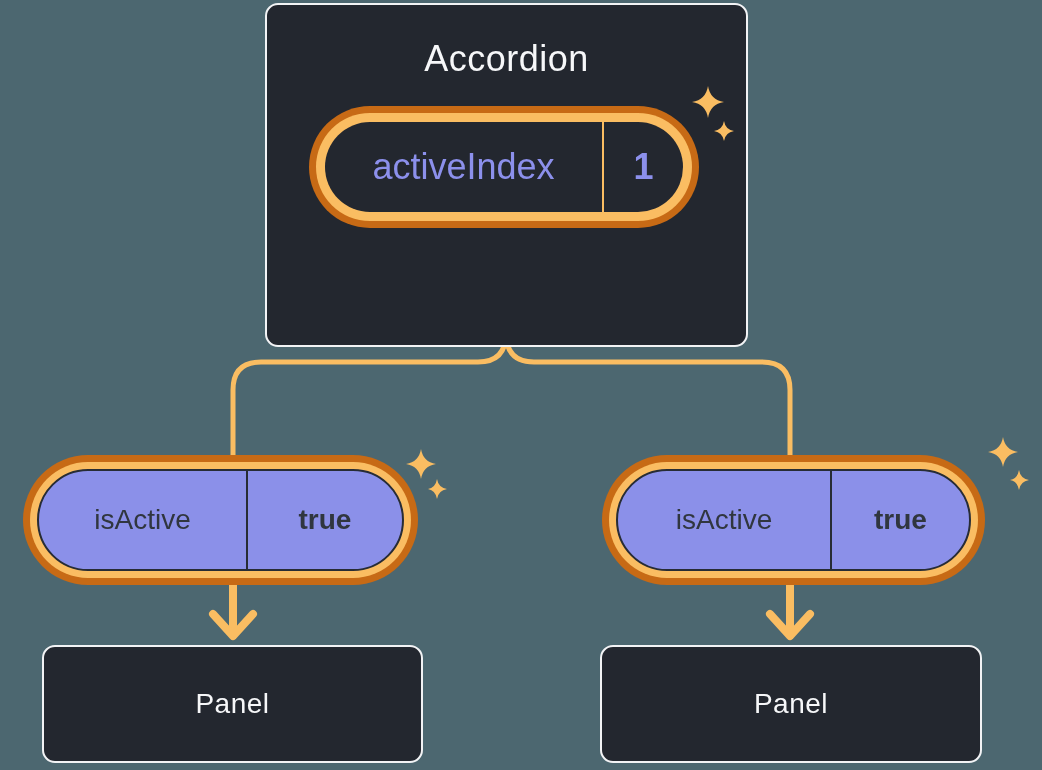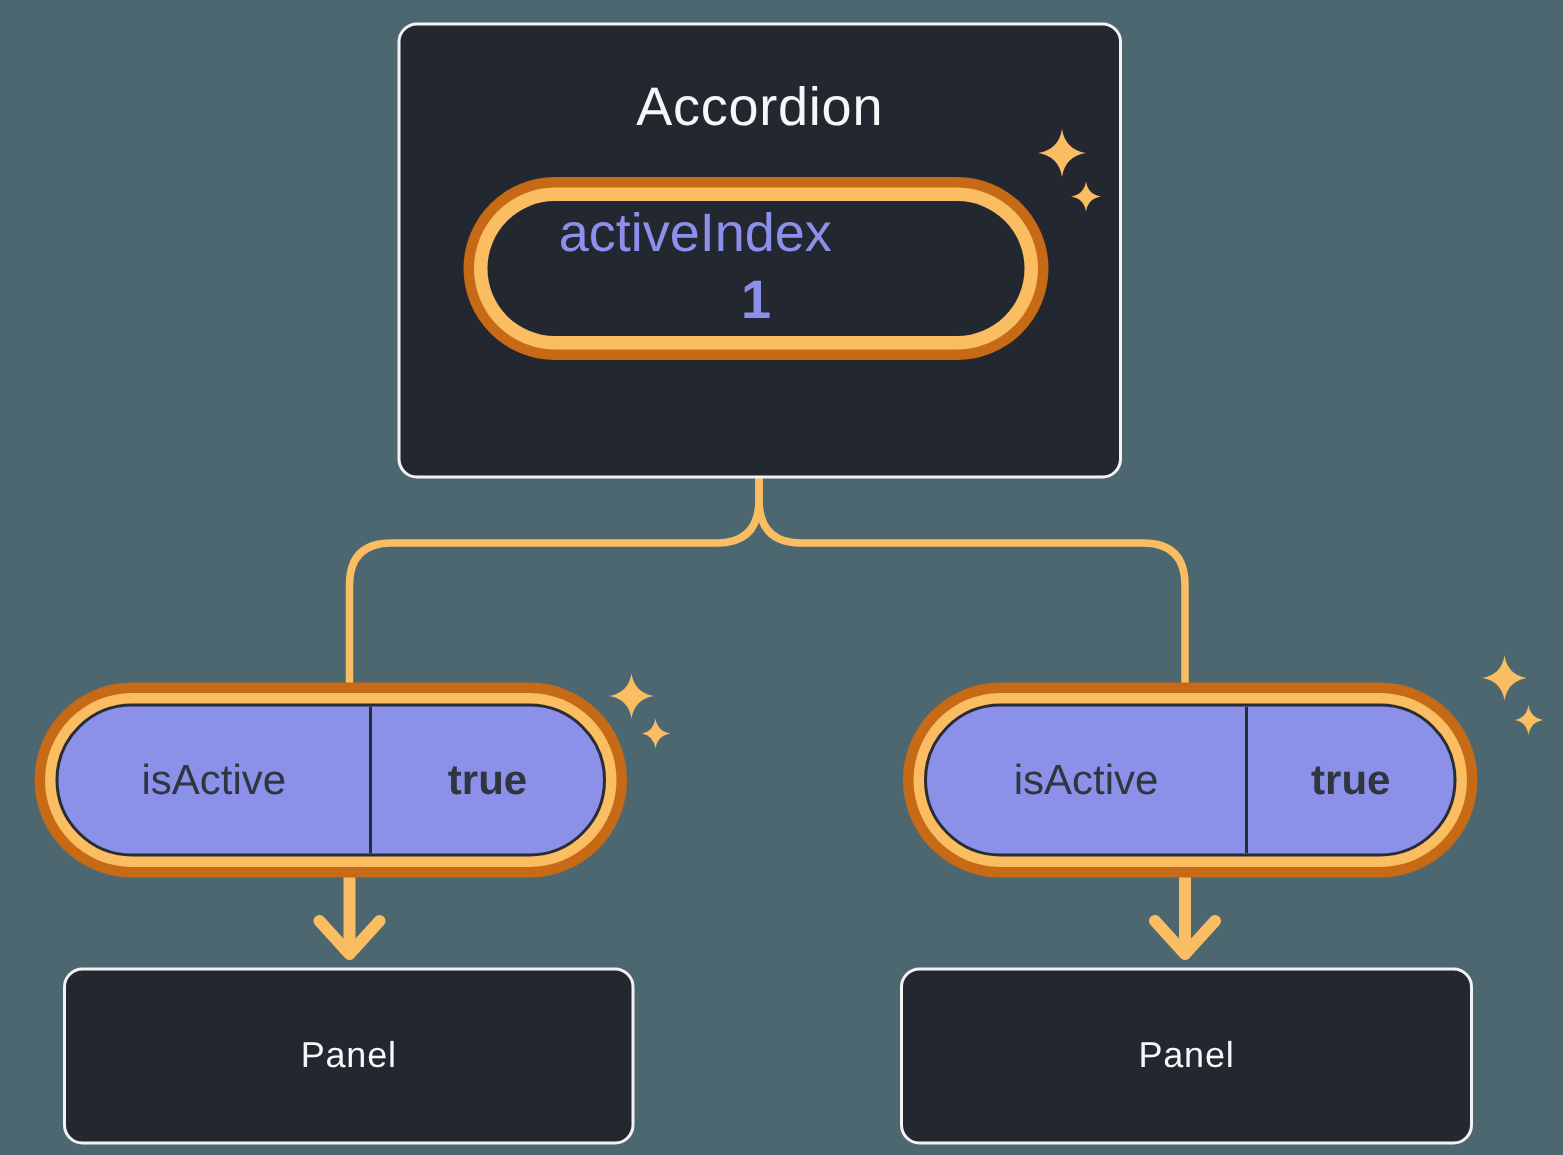--- a/index.html
+++ b/index.html
@@ -50,21 +50,21 @@
   }
   .sparkle { fill: var(--orange-light); }
 
   .node-box {
     position: absolute;
     background: var(--box);
     border: 2.5px solid var(--box-border);
     border-radius: 13px;
     z-index: 1;
   }
-  .accordion-box { left: 265px; top: 15px; width: 483px; height: 304px; }
+  .accordion-box { left: 265px; top: 3px; width: 483px; height: 344px; }
   .accordion-title {
     position: absolute;
     left: 0; top: 33px;
     width: 100%;
     text-align: center;
     color: var(--text-light);
     font-size: 36px;
     font-weight: 500;
     letter-spacing: 0.5px;
   }
@@ -85,21 +85,21 @@
   .pill-body {
     border-radius: 999px;
     width: 100%; height: 100%;
     display: flex;
     align-items: stretch;
     overflow: hidden;
   }
   
   .state-pill { left: 42px; top: 101px; width: 390px; height: 122px; }
   .state-pill .pill-mid { padding: 9px; }
-  .state-pill .pill-body { background: var(--box); flex-direction: column; }
+  .state-pill .pill-body { background: var(--box); }
   .state-pill .cell { color: var(--purple-text); font-size: 36px; }
   .state-pill .divider { width: 2px; background: var(--orange-light); }
 
   
   .prop-pill .pill-mid { padding: 7px; }
   .prop-pill .pill-body {
     background: var(--purple);
     border: 2.5px solid #272C35;
   }
   .prop-pill .cell { color: var(--text-dark); font-size: 28px; }
@@ -116,21 +116,21 @@
   .cell-value { flex: 1; font-weight: 700; }
   .state-pill .cell-label { width: 277px; }
   .prop-pill-left  .cell-label { width: 207px; }
   .prop-pill-right .cell-label { width: 212px; }
 
   .panel-box {
     display: flex;
     align-items: center;
     justify-content: center;
     color: var(--text-light);
-    font-size: 24px;
+    font-size: 28px;
     font-weight: 500;
     letter-spacing: 0.5px;
   }
   .panel-left  { left: 42px;  top: 645px; width: 381px; height: 118px; }
   .panel-right { left: 600px; top: 645px; width: 382px; height: 118px; }
 </style>
 </head>
 <body>
 
 <div class="canvas">

